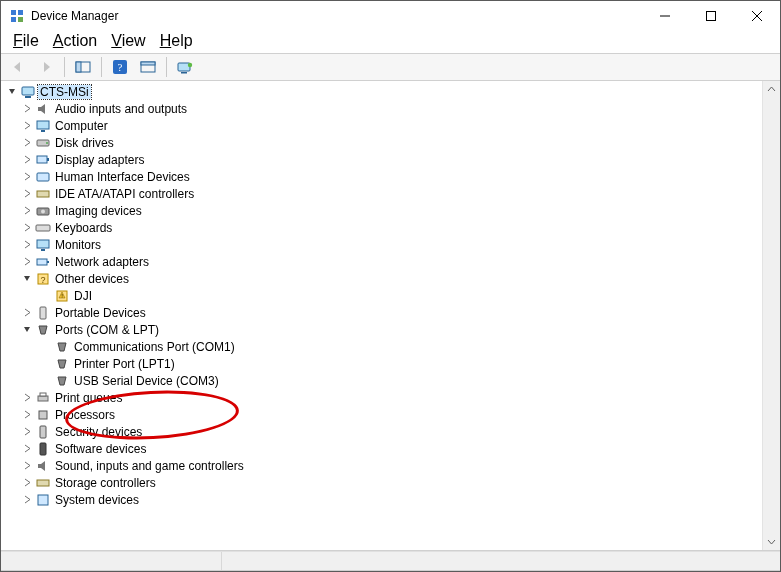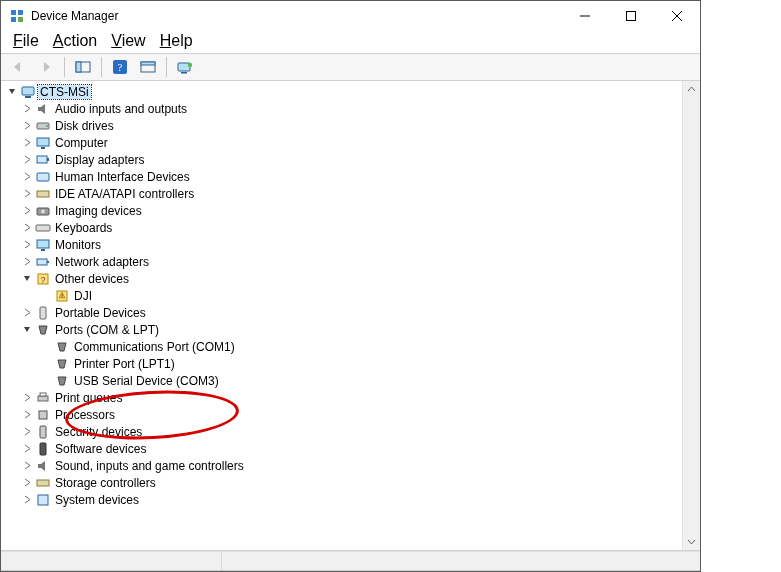--- a/index.html
+++ b/index.html
@@ -4,21 +4,21 @@
 <style>
   html, body {
     margin: 0; padding: 0;
     font-family: "Segoe UI", Tahoma, sans-serif;
     font-size: 12px;
     color: #000;
     background: #fff;
     user-select: none;
   }
   .window {
-    width: 701px; height: 572px;
+    width: 781px; height: 572px;
     border: 1px solid #5a5a5a;
     box-sizing: border-box;
     display: flex; flex-direction: column;
     background: #fff;
     position: relative;
   }
   
   .titlebar {
     height: 30px;
     display: flex; align-items: center;
@@ -252,40 +252,40 @@
         </div>
         <div class="row">
           <span class="indent"></span>
           <span class="expander">
               <svg width="9" height="9">
                 <path d="M2 1 L7 4.5 L2 8" fill="none" stroke="#707070" stroke-width="1"></path>
               </svg>
             </span>
           <span class="node-icon">
               <svg width="16" height="16">
+                <rect x="2" y="3" width="12" height="8" fill="#b6e0f7" stroke="#2a6496"></rect>
+                <rect x="6" y="12" width="4" height="2" fill="#2a6496"></rect>
+              </svg>
+            </span>
+          <span class="node-label">Computer</span>
+        </div>
+        <div class="row">
+          <span class="indent"></span>
+          <span class="expander">
+              <svg width="9" height="9">
+                <path d="M2 1 L7 4.5 L2 8" fill="none" stroke="#707070" stroke-width="1"></path>
+              </svg>
+            </span>
+          <span class="node-icon">
+              <svg width="16" height="16">
                 <rect x="2" y="5" width="12" height="6" rx="1" fill="#ccc" stroke="#666"></rect>
                 <circle cx="12" cy="8" r="1" fill="#5a5"></circle>
               </svg>
             </span>
           <span class="node-label">Disk drives</span>
-        </div>
-        <div class="row">
-          <span class="indent"></span>
-          <span class="expander">
-              <svg width="9" height="9">
-                <path d="M2 1 L7 4.5 L2 8" fill="none" stroke="#707070" stroke-width="1"></path>
-              </svg>
-            </span>
-          <span class="node-icon">
-              <svg width="16" height="16">
-                <rect x="2" y="3" width="12" height="8" fill="#b6e0f7" stroke="#2a6496"></rect>
-                <rect x="6" y="12" width="4" height="2" fill="#2a6496"></rect>
-              </svg>
-            </span>
-          <span class="node-label">Computer</span>
         </div>
         <div class="row">
           <span class="indent"></span>
           <span class="expander">
               <svg width="9" height="9">
                 <path d="M2 1 L7 4.5 L2 8" fill="none" stroke="#707070" stroke-width="1"></path>
               </svg>
             </span>
           <span class="node-icon">
               <svg width="16" height="16">

